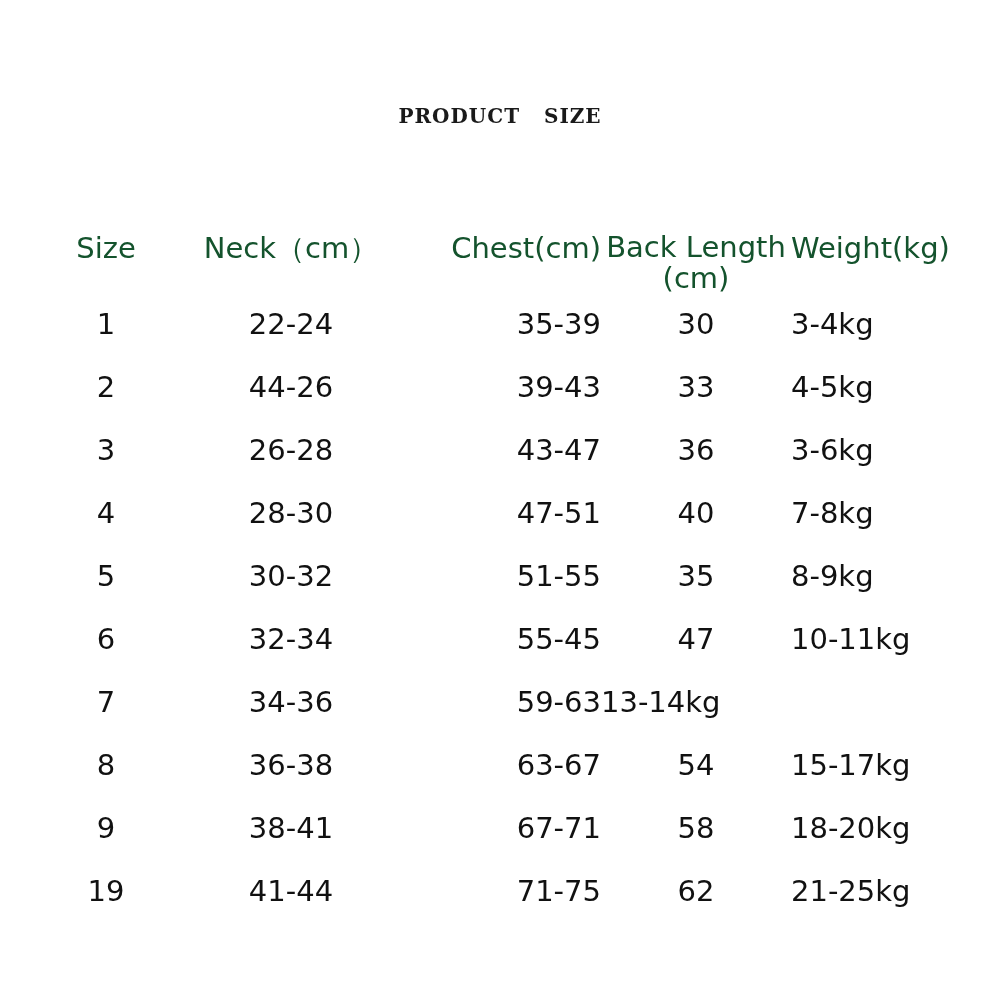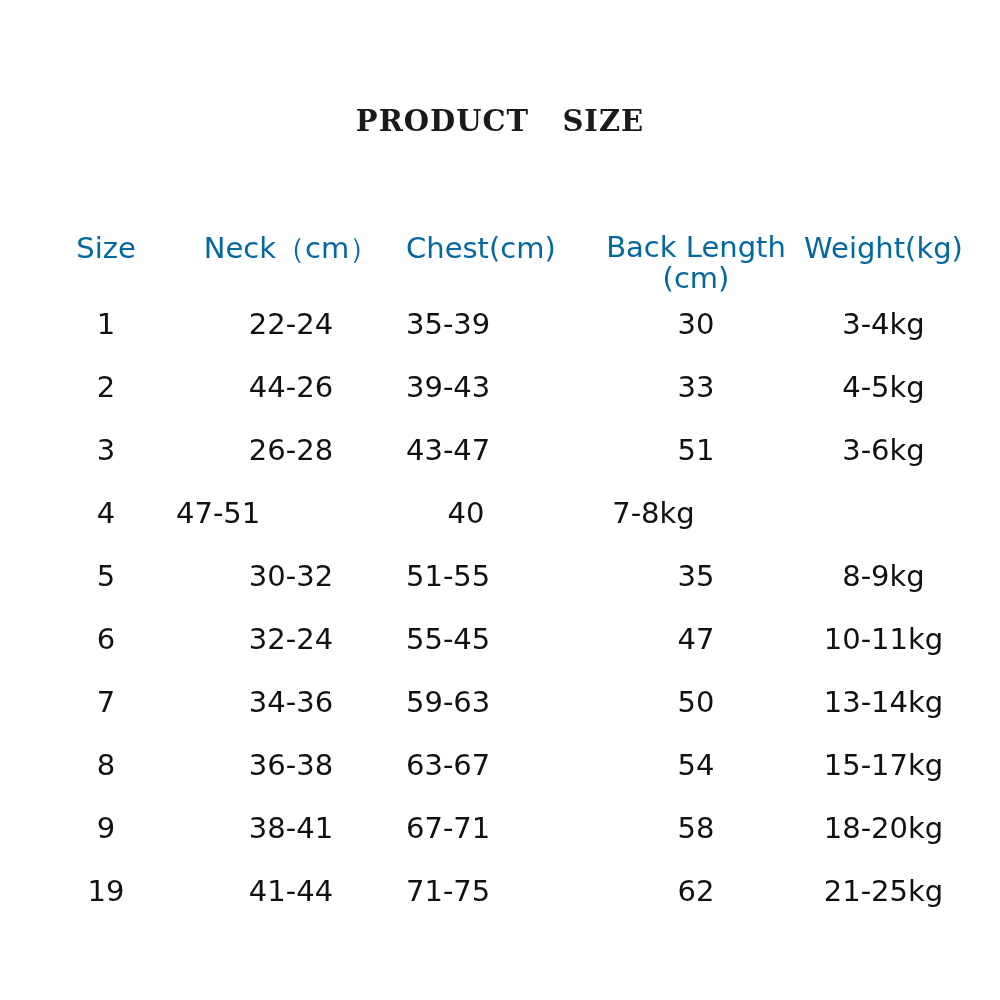--- a/index.html
+++ b/index.html
@@ -23,21 +23,21 @@
     background: #ffffff;
   }
 
   .title {
     position: absolute;
     top: 104px;
     left: 0;
     width: 1000px;
     text-align: center;
     font-family: "DejaVu Serif", serif;
-    font-size: 29px;
+    font-size: 20px;
     font-weight: 700;
     letter-spacing: 1px;
     color: #1a1a1a;
     white-space: pre;
   }
 
   .table {
     position: absolute;
     top: 232px;
     left: 36px;
@@ -62,28 +62,28 @@
     font-size: 29px;
     line-height: 1.12;
     color: #111111;
     text-align: center;
     white-space: pre-wrap;
   }
 
   .hcell {
     font-size: 29px;
     font-weight: 400;
-    color: #0369a1;
+    color: #14532d;
   }
 
   .c-size   { width: 140px; text-align: center; }
   .c-neck   { width: 230px; }
-  .c-chest  { width: 195px; text-align: left; }
+  .c-chest  { width: 195px; text-align: right; }
   .c-back   { width: 190px; text-align: center; }
-  .c-weight { width: 185px; text-align: center; }
+  .c-weight { width: 185px; text-align: left; }
 
   .hdr-back {
     line-height: 1.08;
     padding-top: 0px;
   }
 
   .drow .cell {
     padding-top: 4px;
   }
 </style>
@@ -118,52 +118,52 @@
       <div class="cell c-neck">44-26</div>
       <div class="cell c-chest">39-43</div>
       <div class="cell c-back">33</div>
       <div class="cell c-weight">4-5kg</div>
     </div>
 
     <div class="row drow">
       <div class="cell c-size">3</div>
       <div class="cell c-neck">26-28</div>
       <div class="cell c-chest">43-47</div>
-      <div class="cell c-back">51</div>
+      <div class="cell c-back">36</div>
       <div class="cell c-weight">3-6kg</div>
     </div>
 
     <div class="row drow">
       <div class="cell c-size">4</div>
+      <div class="cell c-neck">28-30</div>
       <div class="cell c-chest">47-51</div>
       <div class="cell c-back">40</div>
       <div class="cell c-weight">7-8kg</div>
     </div>
 
     <div class="row drow">
       <div class="cell c-size">5</div>
       <div class="cell c-neck">30-32</div>
       <div class="cell c-chest">51-55</div>
       <div class="cell c-back">35</div>
       <div class="cell c-weight">8-9kg</div>
     </div>
 
     <div class="row drow">
       <div class="cell c-size">6</div>
-      <div class="cell c-neck">32-24</div>
+      <div class="cell c-neck">32-34</div>
       <div class="cell c-chest">55-45</div>
       <div class="cell c-back">47</div>
       <div class="cell c-weight">10-11kg</div>
     </div>
 
     <div class="row drow">
       <div class="cell c-size">7</div>
       <div class="cell c-neck">34-36</div>
       <div class="cell c-chest">59-63</div>
-      <div class="cell c-back">50</div>
       <div class="cell c-weight">13-14kg</div>
     </div>
 
     <div class="row drow">
       <div class="cell c-size">8</div>
       <div class="cell c-neck">36-38</div>
       <div class="cell c-chest">63-67</div>
       <div class="cell c-back">54</div>
       <div class="cell c-weight">15-17kg</div>
     </div>

